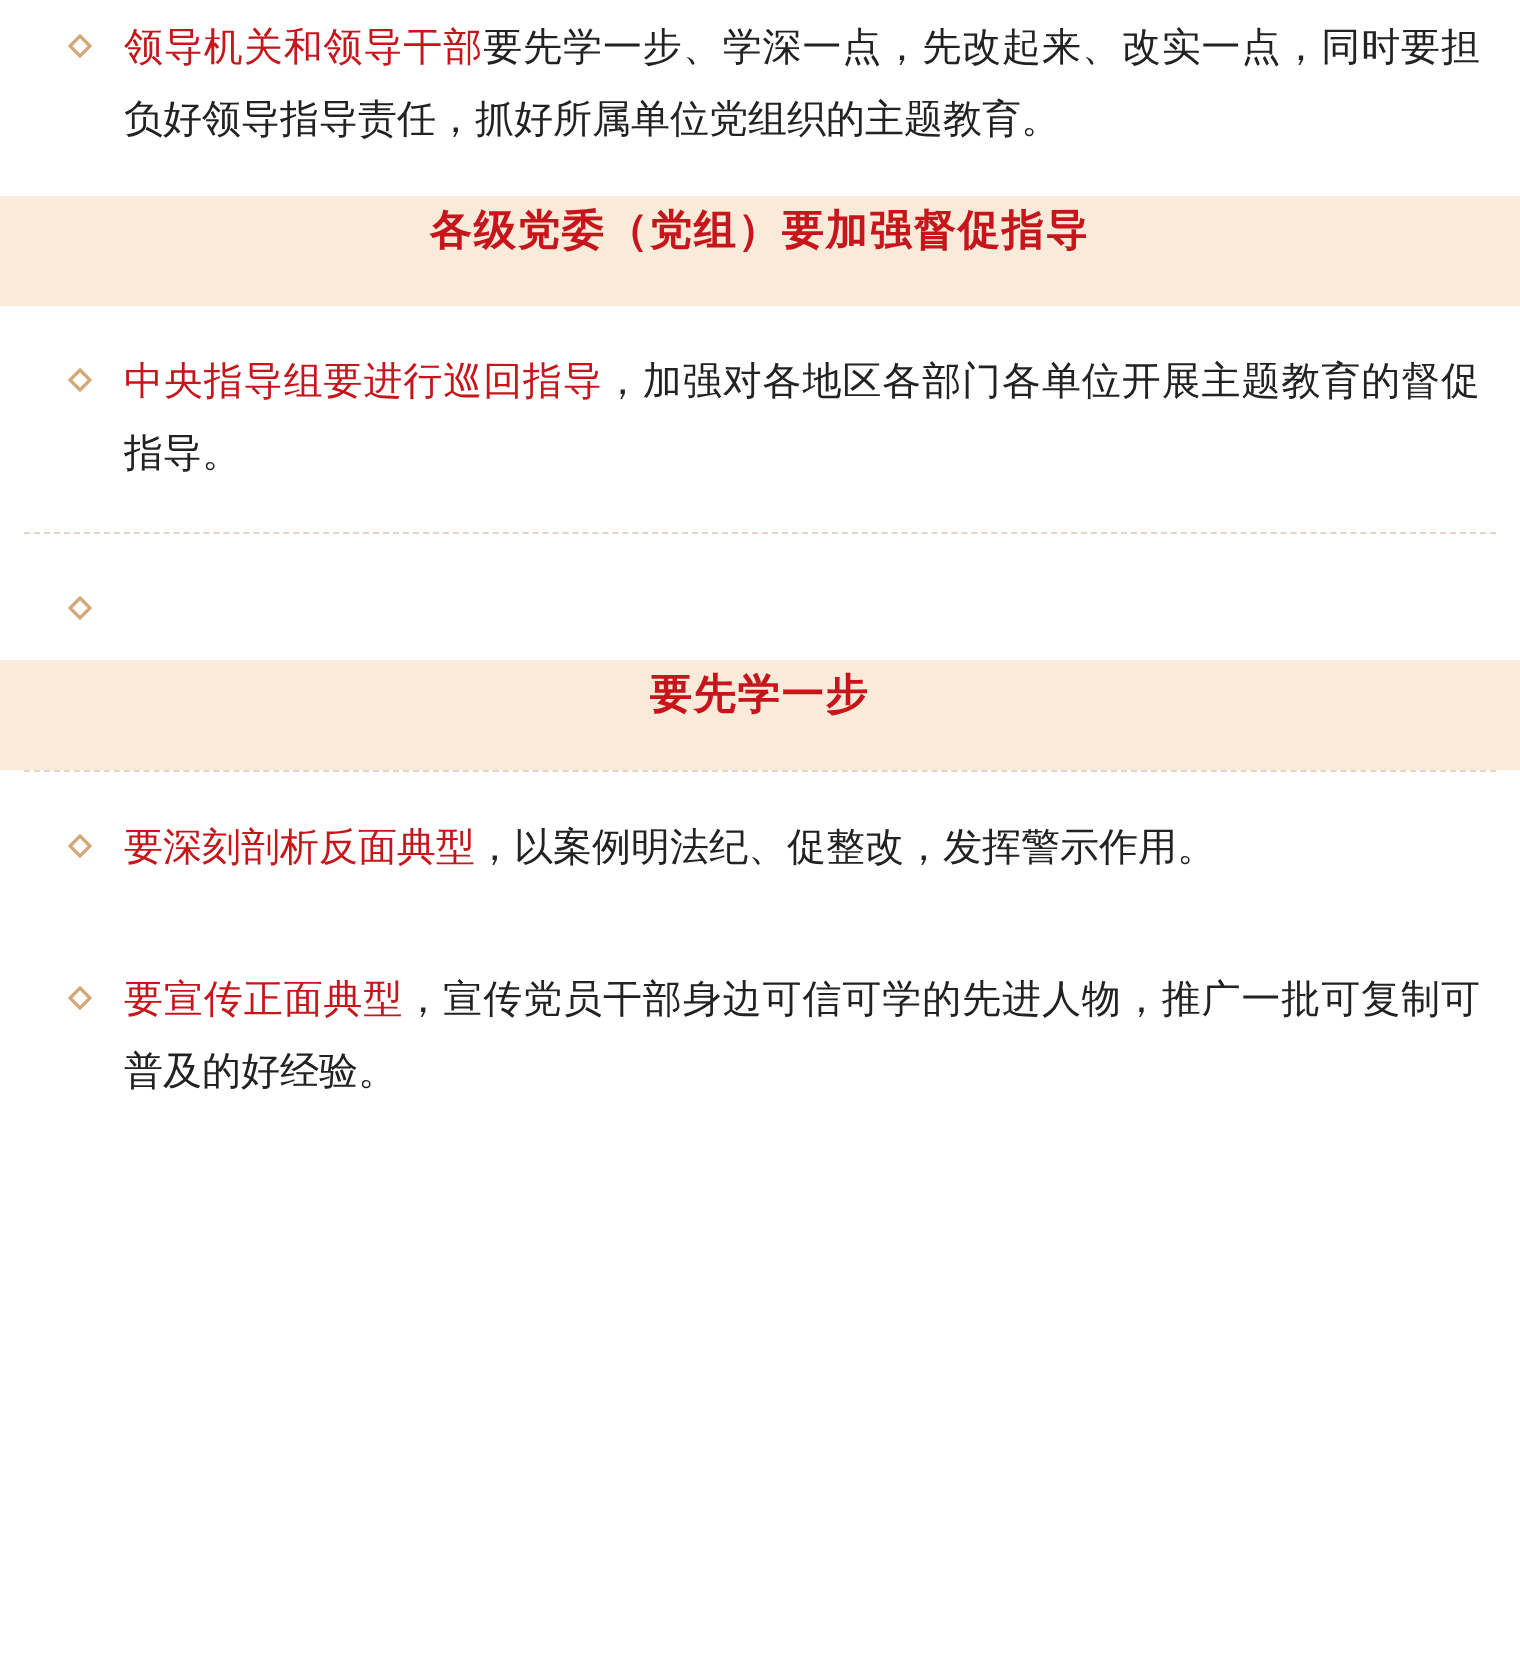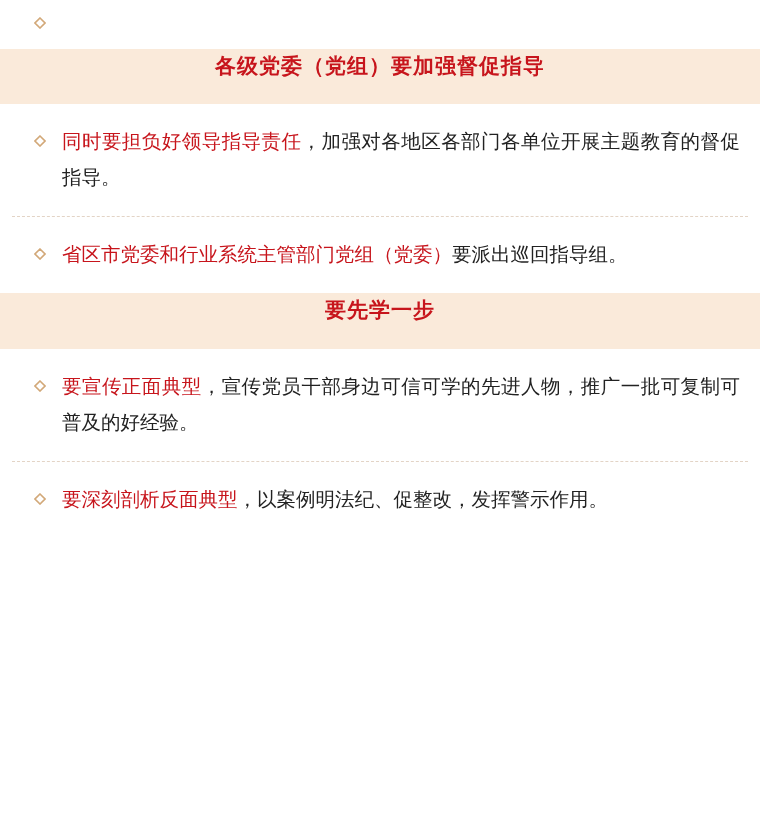--- a/index.html
+++ b/index.html
@@ -83,62 +83,62 @@
 
 <div class="page">
 
   <div class="items clip-top">
     <div class="item first">
       <span class="bullet">
         <svg width="12" height="12" viewBox="0 0 12 12" aria-hidden="true">
           <polygon points="6,1 11,6 6,11 1,6" fill="none" stroke="#d2a878" stroke-width="1.6"></polygon>
         </svg>
       </span>
+      <span class="text"><span class="hl">领导机关和领导干部</span><span>要先学一步、学深一点，先改起来、改实一点，同时要担负好领导指导责任，抓好所属单位党组织的主题教育。</span></span>
     </div>
   </div>
 
   <div class="band">
     <div class="band-title">各级党委（党组）要加强督促指导</div>
   </div>
 
   <div class="items">
     <div class="item">
       <span class="bullet">
         <svg width="12" height="12" viewBox="0 0 12 12" aria-hidden="true">
           <polygon points="6,1 11,6 6,11 1,6" fill="none" stroke="#d2a878" stroke-width="1.6"></polygon>
         </svg>
       </span>
-      <span class="text"><span class="hl">同时要担负好领导指导责任</span><span>，加强对各地区各部门各单位开展主题教育的督促指导。</span></span>
+      <span class="text"><span class="hl">中央指导组要进行巡回指导</span><span>，加强对各地区各部门各单位开展主题教育的督促指导。</span></span>
     </div>
     <div class="item divider">
       <span class="bullet">
         <svg width="12" height="12" viewBox="0 0 12 12" aria-hidden="true">
           <polygon points="6,1 11,6 6,11 1,6" fill="none" stroke="#d2a878" stroke-width="1.6"></polygon>
         </svg>
       </span>
-      <span class="text"><span class="hl">省区市党委和行业系统主管部门党组（党委）</span><span>要派出巡回指导组。</span></span>
     </div>
   </div>
 
   <div class="band">
     <div class="band-title">要先学一步</div>
   </div>
 
   <div class="items">
+    <div class="item divider">
+      <span class="bullet">
+        <svg width="12" height="12" viewBox="0 0 12 12" aria-hidden="true">
+          <polygon points="6,1 11,6 6,11 1,6" fill="none" stroke="#d2a878" stroke-width="1.6"></polygon>
+        </svg>
+      </span>
+      <span class="text"><span class="hl">要深刻剖析反面典型</span><span>，以案例明法纪、促整改，发挥警示作用。</span></span>
+    </div>
     <div class="item">
       <span class="bullet">
         <svg width="12" height="12" viewBox="0 0 12 12" aria-hidden="true">
           <polygon points="6,1 11,6 6,11 1,6" fill="none" stroke="#d2a878" stroke-width="1.6"></polygon>
         </svg>
       </span>
       <span class="text"><span class="hl">要宣传正面典型</span><span>，宣传党员干部身边可信可学的先进人物，推广一批可复制可普及的好经验。</span></span>
     </div>
-    <div class="item divider">
-      <span class="bullet">
-        <svg width="12" height="12" viewBox="0 0 12 12" aria-hidden="true">
-          <polygon points="6,1 11,6 6,11 1,6" fill="none" stroke="#d2a878" stroke-width="1.6"></polygon>
-        </svg>
-      </span>
-      <span class="text"><span class="hl">要深刻剖析反面典型</span><span>，以案例明法纪、促整改，发挥警示作用。</span></span>
-    </div>
   </div>
 
 </div>
 
 </body></html>

